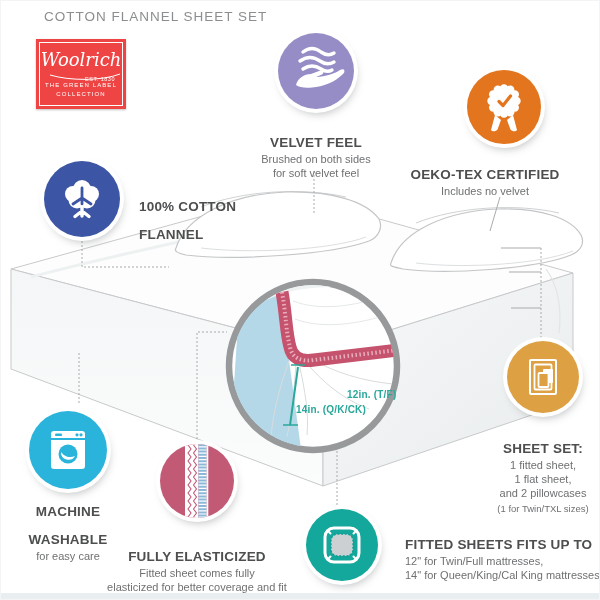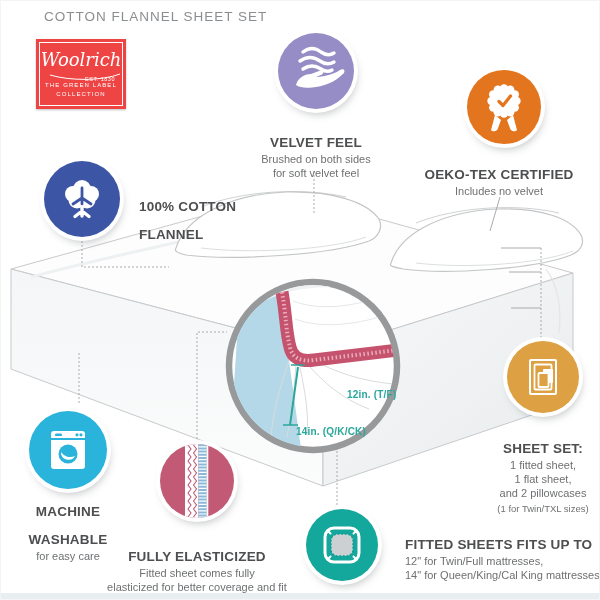--- a/index.html
+++ b/index.html
@@ -149,21 +149,21 @@
         <circle cx="-12.5" cy="-6" r="4.2"></circle>
           <circle cx="-10.8" cy="-12.6" r="4.2"></circle>
           <circle cx="-6.2" cy="-17.2" r="4.2"></circle>
         <circle cx="0" cy="-6" r="11.5"></circle>
         <path d="M-9,8 L-13,23 C-11.5,25 -8,24.5 -6.5,22.5 L-3,13 Z"></path>
         <path d="M9,8 L13,23 C11.5,25 8,24.5 6.5,22.5 L3,13 Z"></path>
       </g>
       <path d="M-5,-5.5 L-1,-1.5 L6.5,-11" fill="none" stroke="#e2751d" stroke-width="3.2" stroke-linecap="round" stroke-linejoin="round"></path>
     </svg>
   </div>
-  <div class="tb center" style="left:408px;top:155px;width:180px;">
+  <div class="tb center" style="left:394px;top:155px;width:180px;">
     <div class="h">OEKO-TEX CERTIFIED</div>
     <div class="s">Includes no velvet</div>
   </div>
 
   <div class="fc" style="left: 43px; top: 160px; width: 76px; height: 76px; background: rgb(60, 85, 164);">
     <svg width="62" height="62" viewBox="-31 -31 62 62">
       <g fill="#ffffff">
         <circle cx="-9" cy="-5" r="8"></circle>
           <circle cx="0" cy="-10" r="9"></circle>
           <circle cx="9" cy="-5" r="8"></circle>
@@ -241,16 +241,16 @@
       </g>
     </svg>
   </div>
   <div class="tb" style="left:404px;top:525px;width:215px;">
     <div class="h">FITTED SHEETS FITS UP TO</div>
     <div class="s">12" for Twin/Full mattresses,</div>
     <div class="s">14" for Queen/King/Cal King mattresses</div>
   </div>
 
   <div class="mag-label" style="left:302px;top:388px;margin-left:44px;">12in. (T/F)</div>
-  <div class="mag-label" style="left:295px;top:425px;">14in. (Q/K/CK)</div>
+  <div class="mag-label" style="left:295px;top:403px;">14in. (Q/K/CK)</div>
 
   <div class="edge-strip"></div>
 </div>
 
 </body></html>

